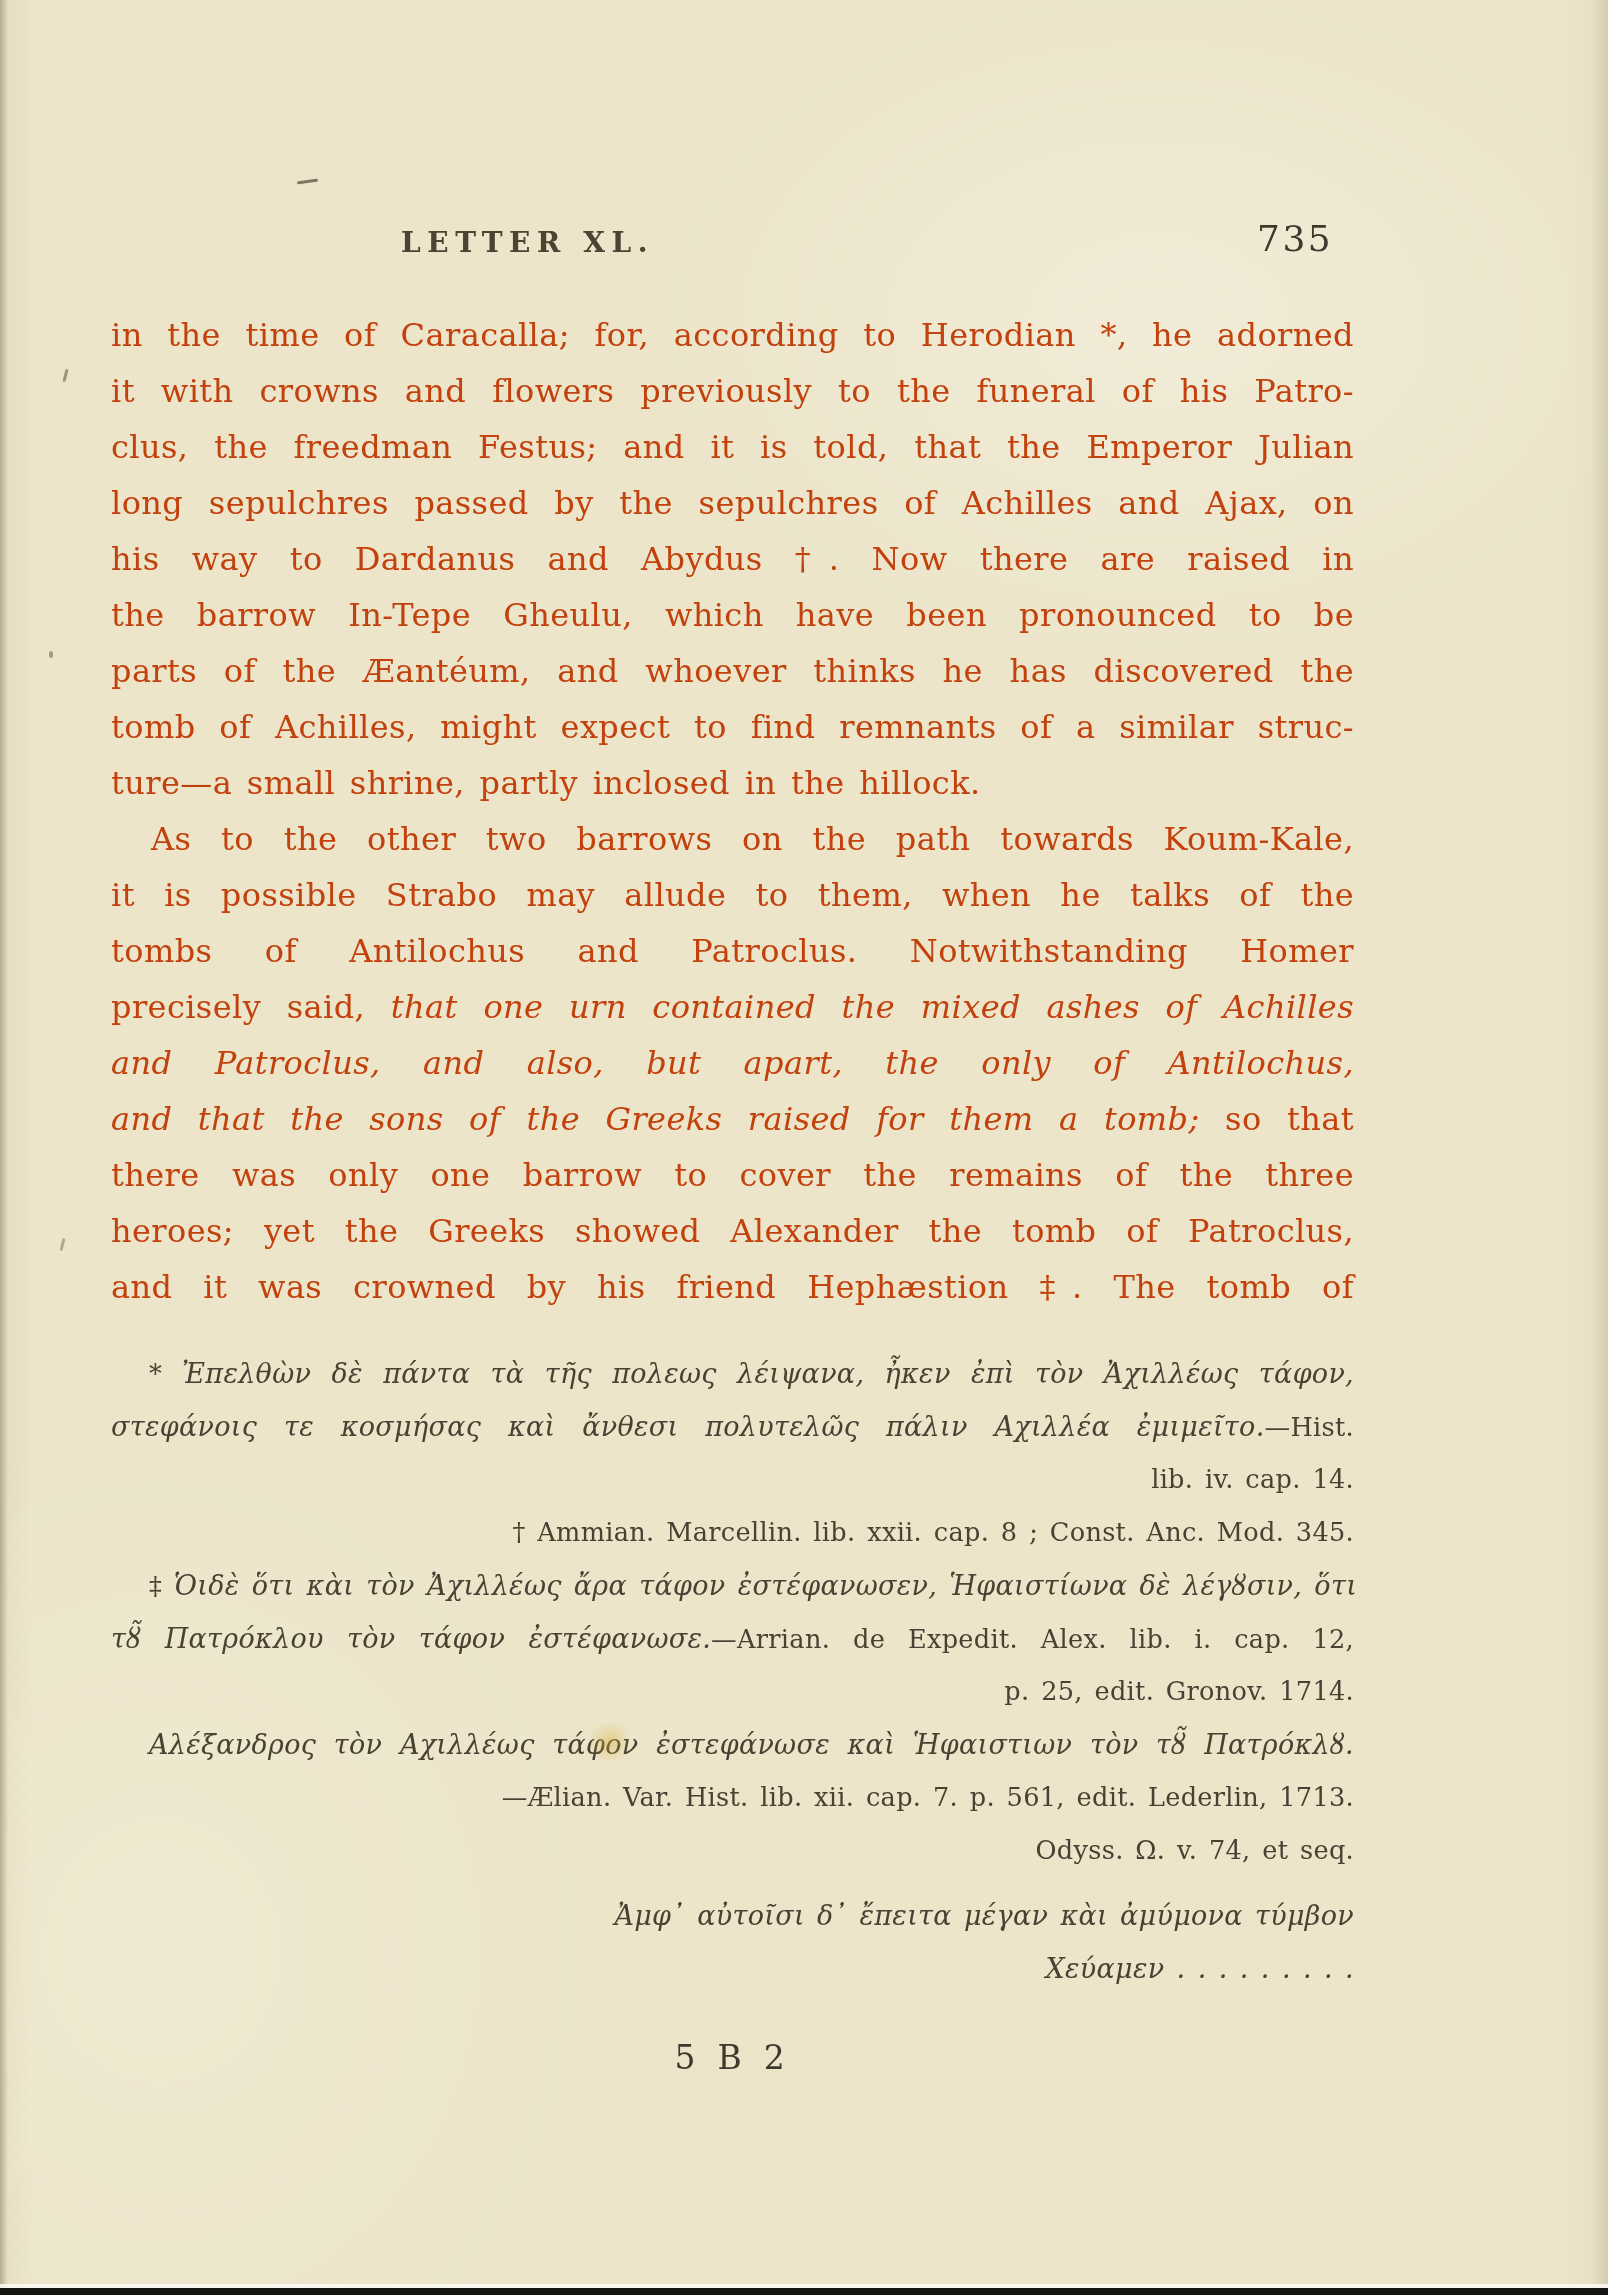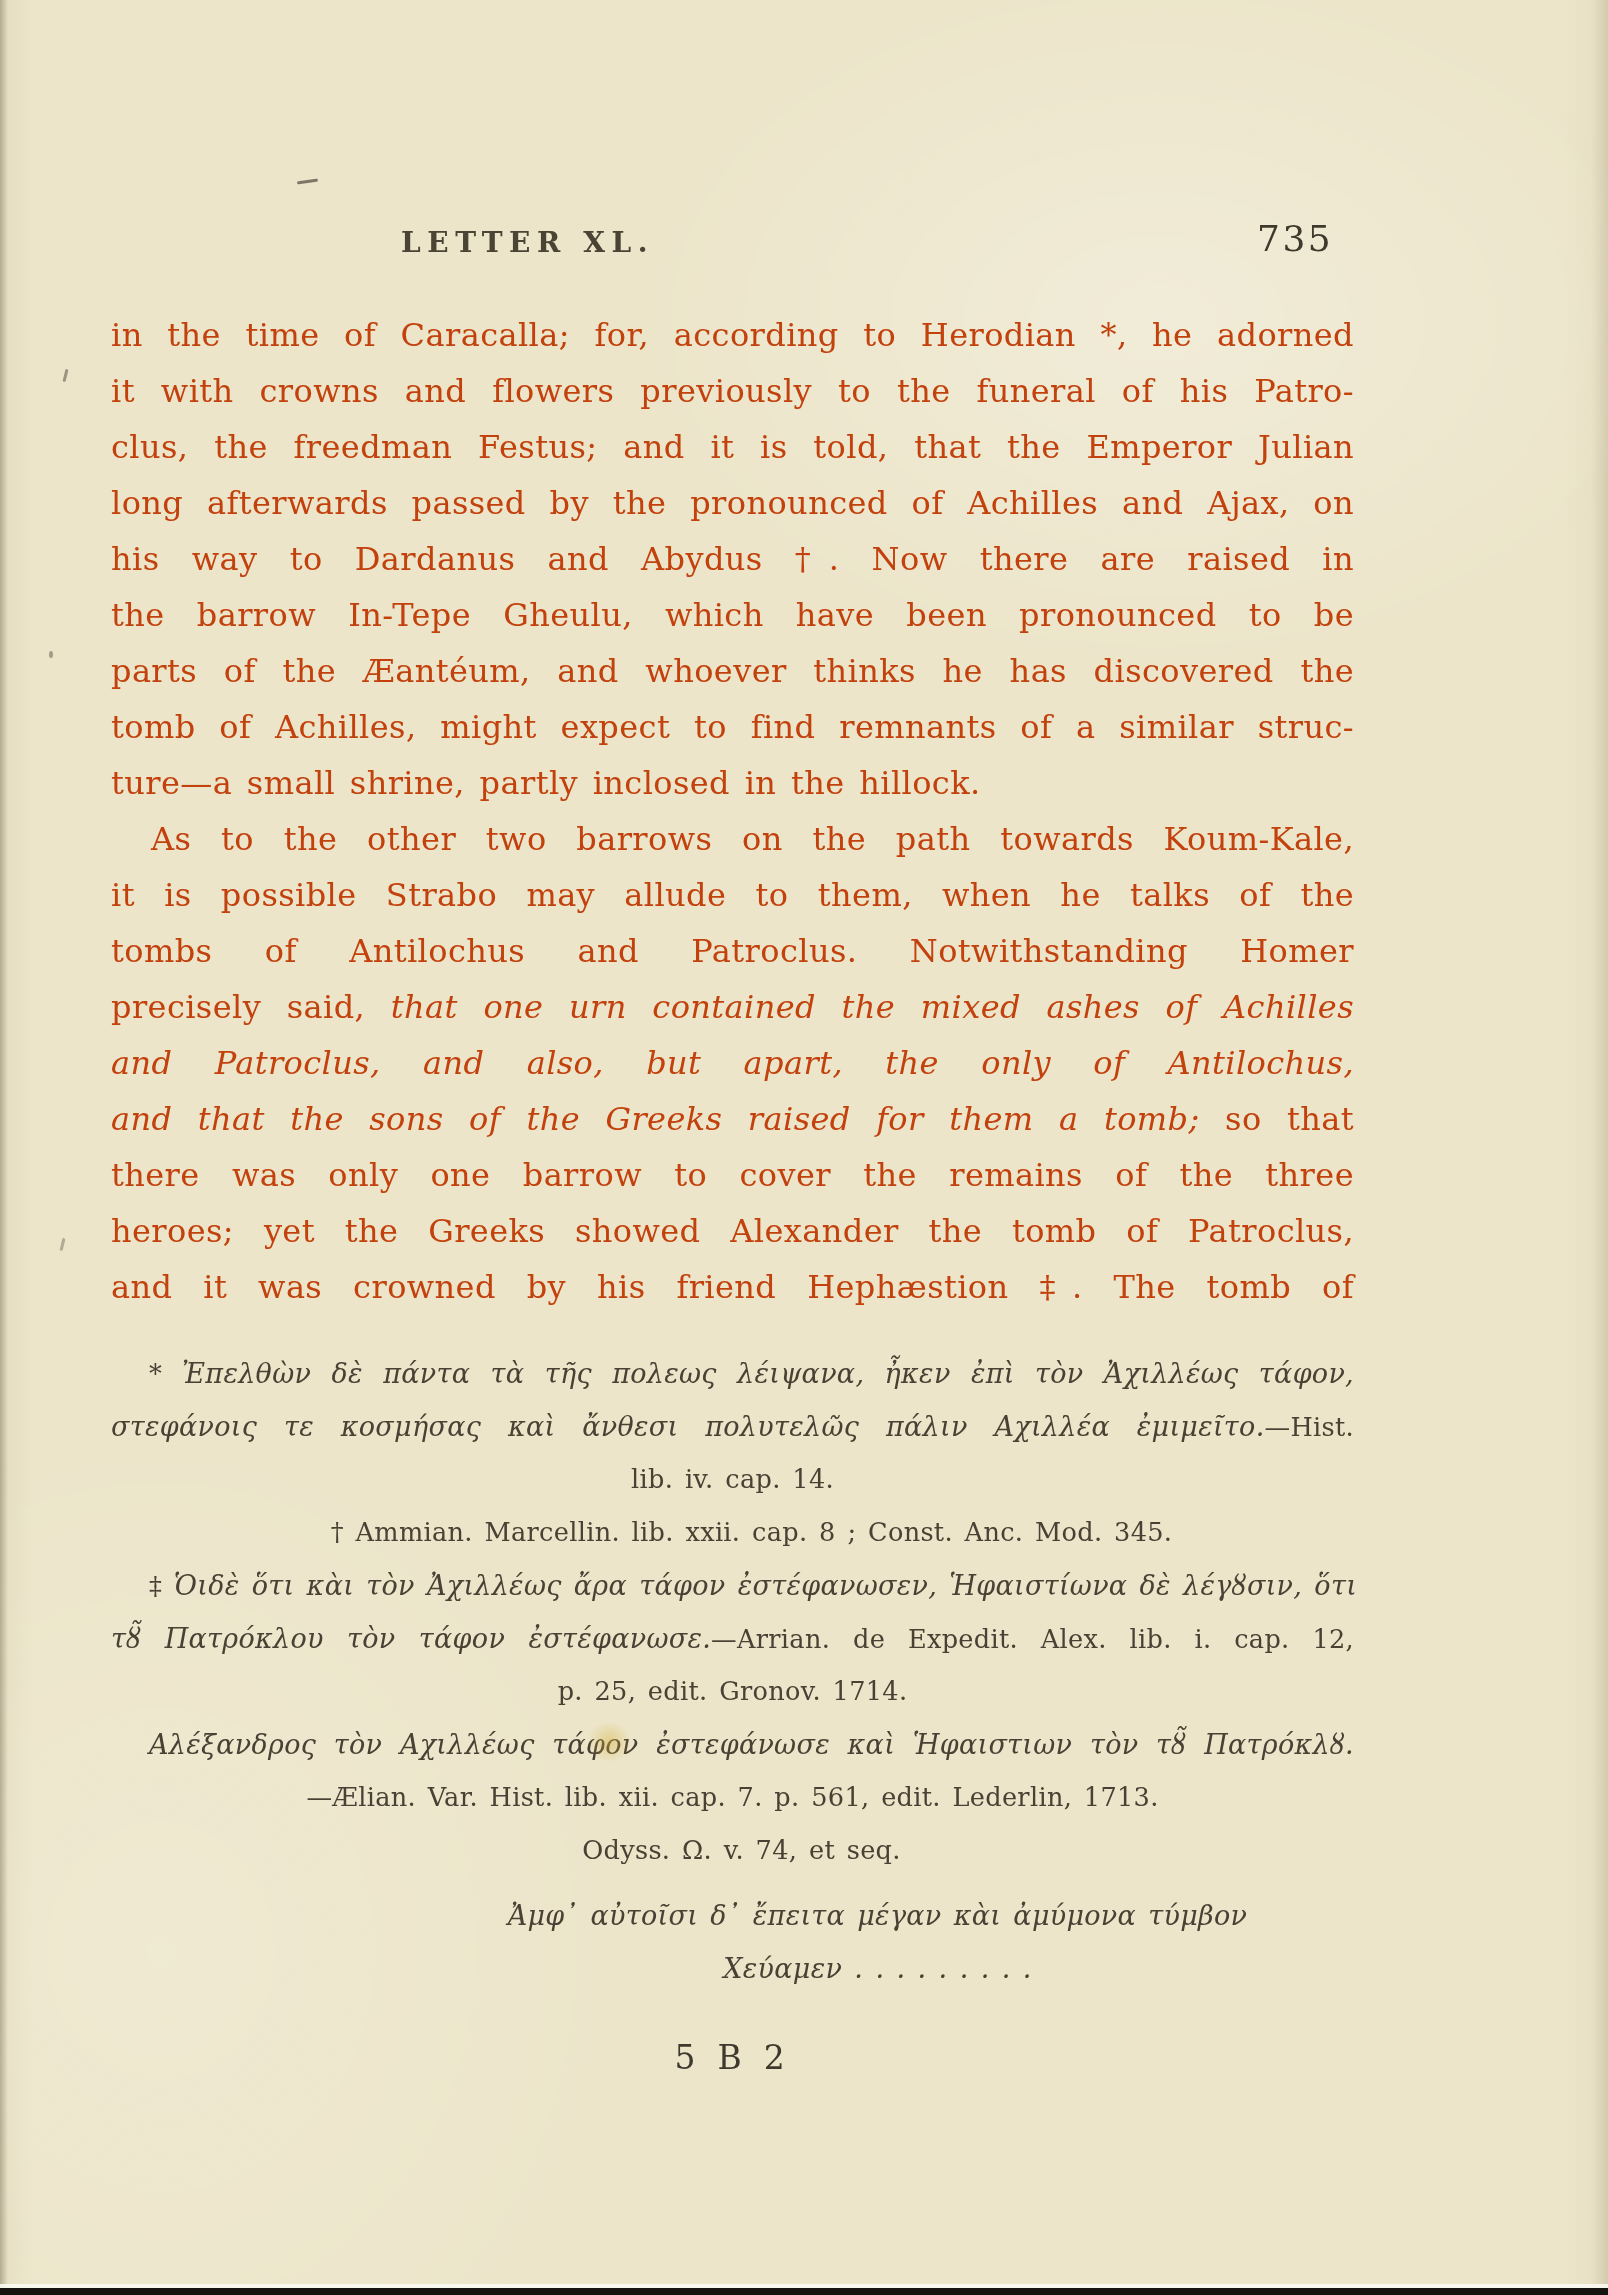--- a/index.html
+++ b/index.html
@@ -32,21 +32,21 @@
     color:#c2410c;
   }
   .bline.endp{text-align-last:left;}
   .bline.indent{padding-left:40px;}
   .it{font-style:italic;}
   .rm{font-style:normal;}
   
   .footnotes{position:absolute;left:111px;top:1347px;width:1243px;}
   .fline{
     height:53px;line-height:53px;font-size:25.6px;letter-spacing:0.3px;
-    word-spacing:3.3px;color:#4a4134;white-space:nowrap;text-align:center;
+    word-spacing:3.3px;color:#4a4134;white-space:nowrap;text-align:right;
   }
   .fline.fjust{text-align:justify;text-align-last:justify;}
   .fline.find{padding-left:38px;}
   .fline.find-sm{padding-left:18px;}
   .fline.fverse{padding-left:290px;margin-top:11.5px;}
   .fline.fverse2{padding-left:290px;}
   .gk{font-style:italic;font-size:27px;}
   
   .sig{
     position:absolute;left:111px;top:2038px;width:1243px;text-align:center;
@@ -76,21 +76,21 @@
 
   <div class="hdr">
     <span class="title">LETTER XL.</span>
     <span class="pageno">735</span>
   </div>
 
   <div class="bodytext">
     <div class="bline"><span class="rm">in the time of Caracalla; for, according to Herodian *, he adorned</span></div>
     <div class="bline"><span class="rm">it with crowns and flowers previously to the funeral of his Patro-</span></div>
     <div class="bline"><span class="rm">clus, the freedman Festus; and it is told, that the Emperor Julian</span></div>
-    <div class="bline"><span class="rm">long afterwards passed by the pronounced of Achilles and Ajax, on</span></div>
+    <div class="bline"><span class="rm">long sepulchres passed by the sepulchres of Achilles and Ajax, on</span></div>
     <div class="bline"><span class="rm">his way to Dardanus and Abydus †.  Now there are raised in</span></div>
     <div class="bline"><span class="rm">the barrow In-Tepe Gheulu, which have been pronounced to be</span></div>
     <div class="bline"><span class="rm">parts of the Æantéum, and whoever thinks he has discovered the</span></div>
     <div class="bline"><span class="rm">tomb of Achilles, might expect to find remnants of a similar struc-</span></div>
     <div class="bline endp"><span class="rm">ture—a small shrine, partly inclosed in the hillock.</span></div>
     <div class="bline indent"><span class="rm">As to the other two barrows on the path towards Koum-Kale,</span></div>
     <div class="bline"><span class="rm">it is possible Strabo may allude to them, when he talks of the</span></div>
     <div class="bline"><span class="rm">tombs of Antilochus and Patroclus.  Notwithstanding Homer</span></div>
     <div class="bline"><span class="rm">precisely said, </span><span class="it">that one urn contained the mixed ashes of Achilles</span></div>
     <div class="bline"><span class="it">and Patroclus, and also, but apart, the only of Antilochus,</span></div>

